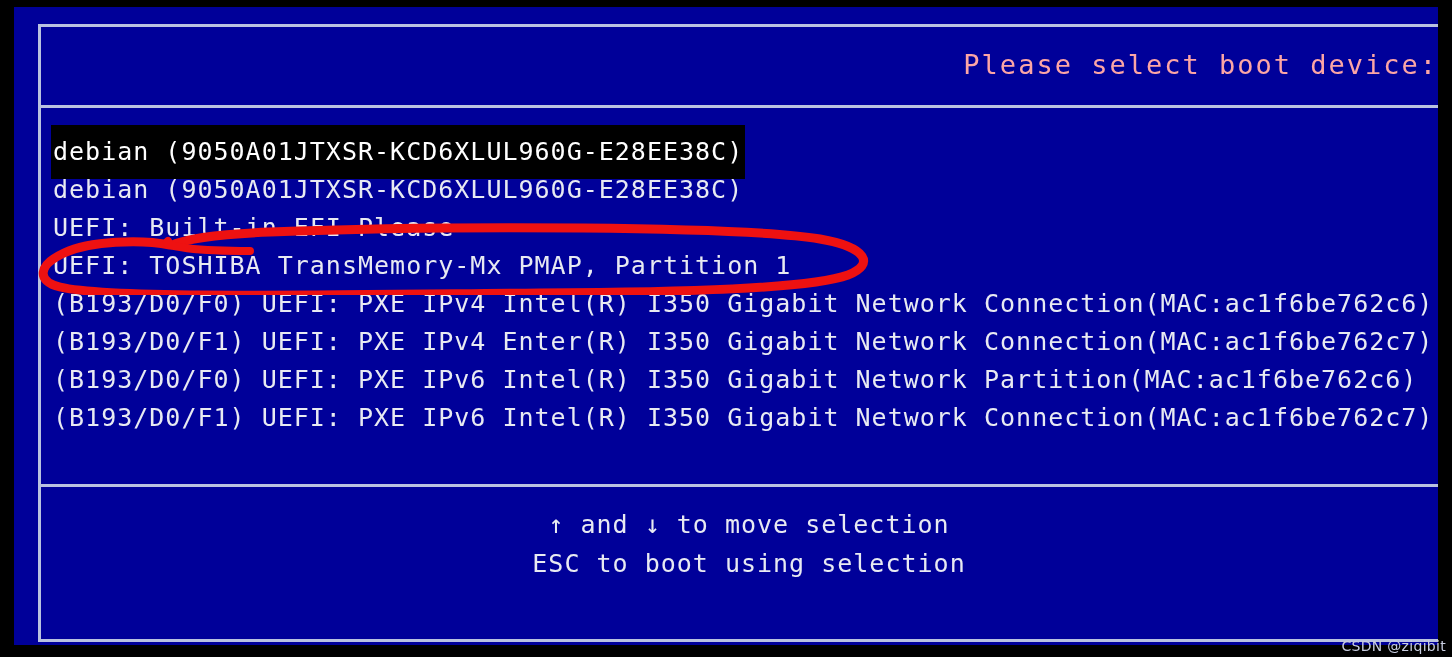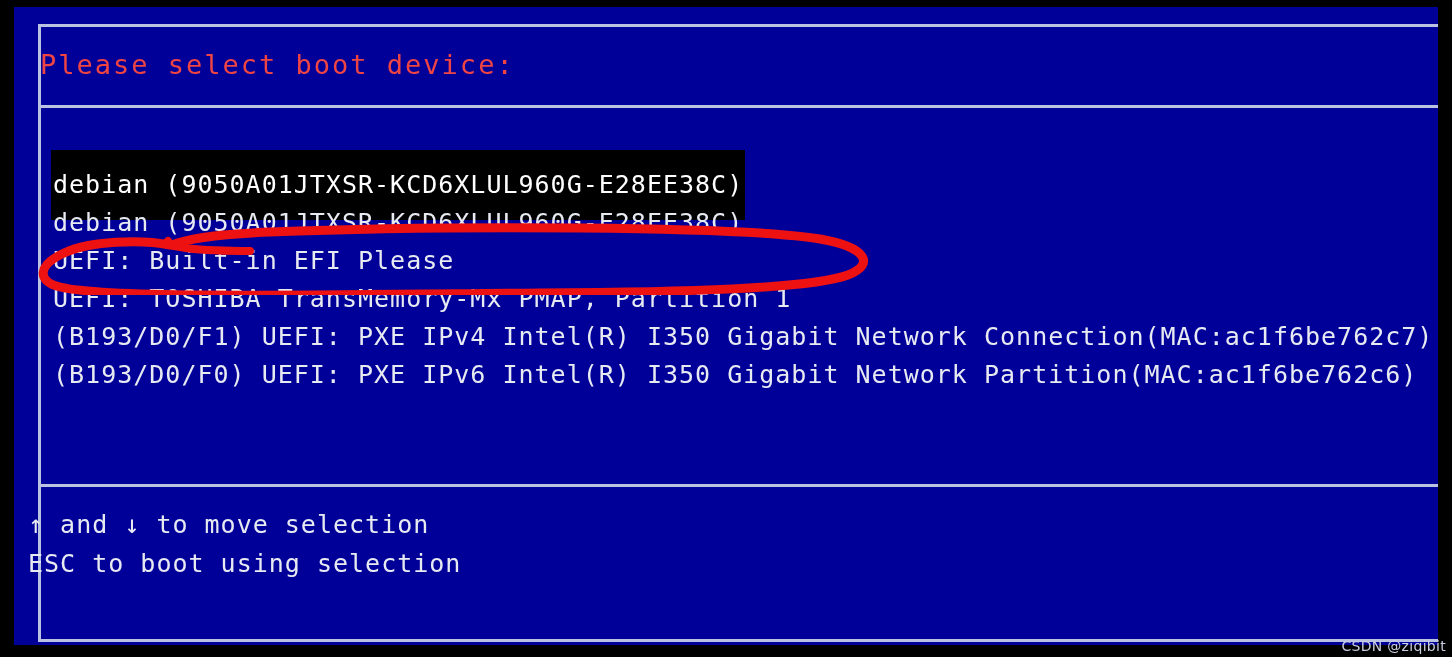--- a/index.html
+++ b/index.html
@@ -56,22 +56,22 @@
     background: #b9c2e0;
   }
   #hline-top    { top: 98px; }
   #hline-bottom { top: 477px; }
 
   #title-bar {
     position: absolute;
     left: 26px;
     top: 42px;
     width: 1398px;
-    text-align: left;
-    color: #ef4444;
+    text-align: right;
+    color: #fca5a5;
     font-size: 27px;
     letter-spacing: 2px;
     white-space: nowrap;
   }
 
   
   #boot-list {
     position: absolute;
     left: 37px;
     top: 118px;
@@ -81,34 +81,34 @@
     height: 38px;
     line-height: 38px;
     color: #e8eaf2;
     font-size: 25px;
     letter-spacing: 1.0px;
     white-space: nowrap;
     display: block;
   }
   .boot-row .rowtext {
     display: inline-block;
-    padding: 16px 2px;
-    margin-top: 25px;
+    padding: 8px 2px;
   }
   .boot-row.selected .rowtext {
     background: #000000;
     color: #ffffff;
   }
 
   
   #footer-hints {
     position: absolute;
-    left: 14px;
+    left: 36px;
     top: 498px;
     width: 1398px;
+    text-align: center;
   }
   .hint-line {
     color: #e8eaf2;
     font-size: 25px;
     letter-spacing: 1.0px;
     line-height: 39px;
     white-space: nowrap;
   }
 
   
@@ -154,24 +154,30 @@
       <div class="boot-row">
         <span class="rowtext">debian (9050A01JTXSR-KCD6XLUL960G-E28EE38C)</span>
       </div>
       <div class="boot-row">
         <span class="rowtext">UEFI: Built-in EFI Please</span>
       </div>
       <div class="boot-row">
         <span class="rowtext">UEFI: TOSHIBA TransMemory-Mx PMAP, Partition 1</span>
       </div>
       <div class="boot-row">
-        <span class="rowtext">(B193/D0/F1) UEFI: PXE IPv4 Intel(R) I350 Gigabit Network Connection(MAC:ac1f6be762c7)</span>
+        <span class="rowtext">(B193/D0/F0) UEFI: PXE IPv4 Intel(R) I350 Gigabit Network Connection(MAC:ac1f6be762c6)</span>
+      </div>
+      <div class="boot-row">
+        <span class="rowtext">(B193/D0/F1) UEFI: PXE IPv4 Enter(R) I350 Gigabit Network Connection(MAC:ac1f6be762c7)</span>
       </div>
       <div class="boot-row">
         <span class="rowtext">(B193/D0/F0) UEFI: PXE IPv6 Intel(R) I350 Gigabit Network Partition(MAC:ac1f6be762c6)</span>
+      </div>
+      <div class="boot-row">
+        <span class="rowtext">(B193/D0/F1) UEFI: PXE IPv6 Intel(R) I350 Gigabit Network Connection(MAC:ac1f6be762c7)</span>
       </div>
     </div>
 
     <div class="hline" id="hline-bottom"></div>
 
     <div id="footer-hints">
       <div class="hint-line">↑ and ↓ to move selection</div>
       <div class="hint-line">ESC to boot using selection</div>
     </div>
 

